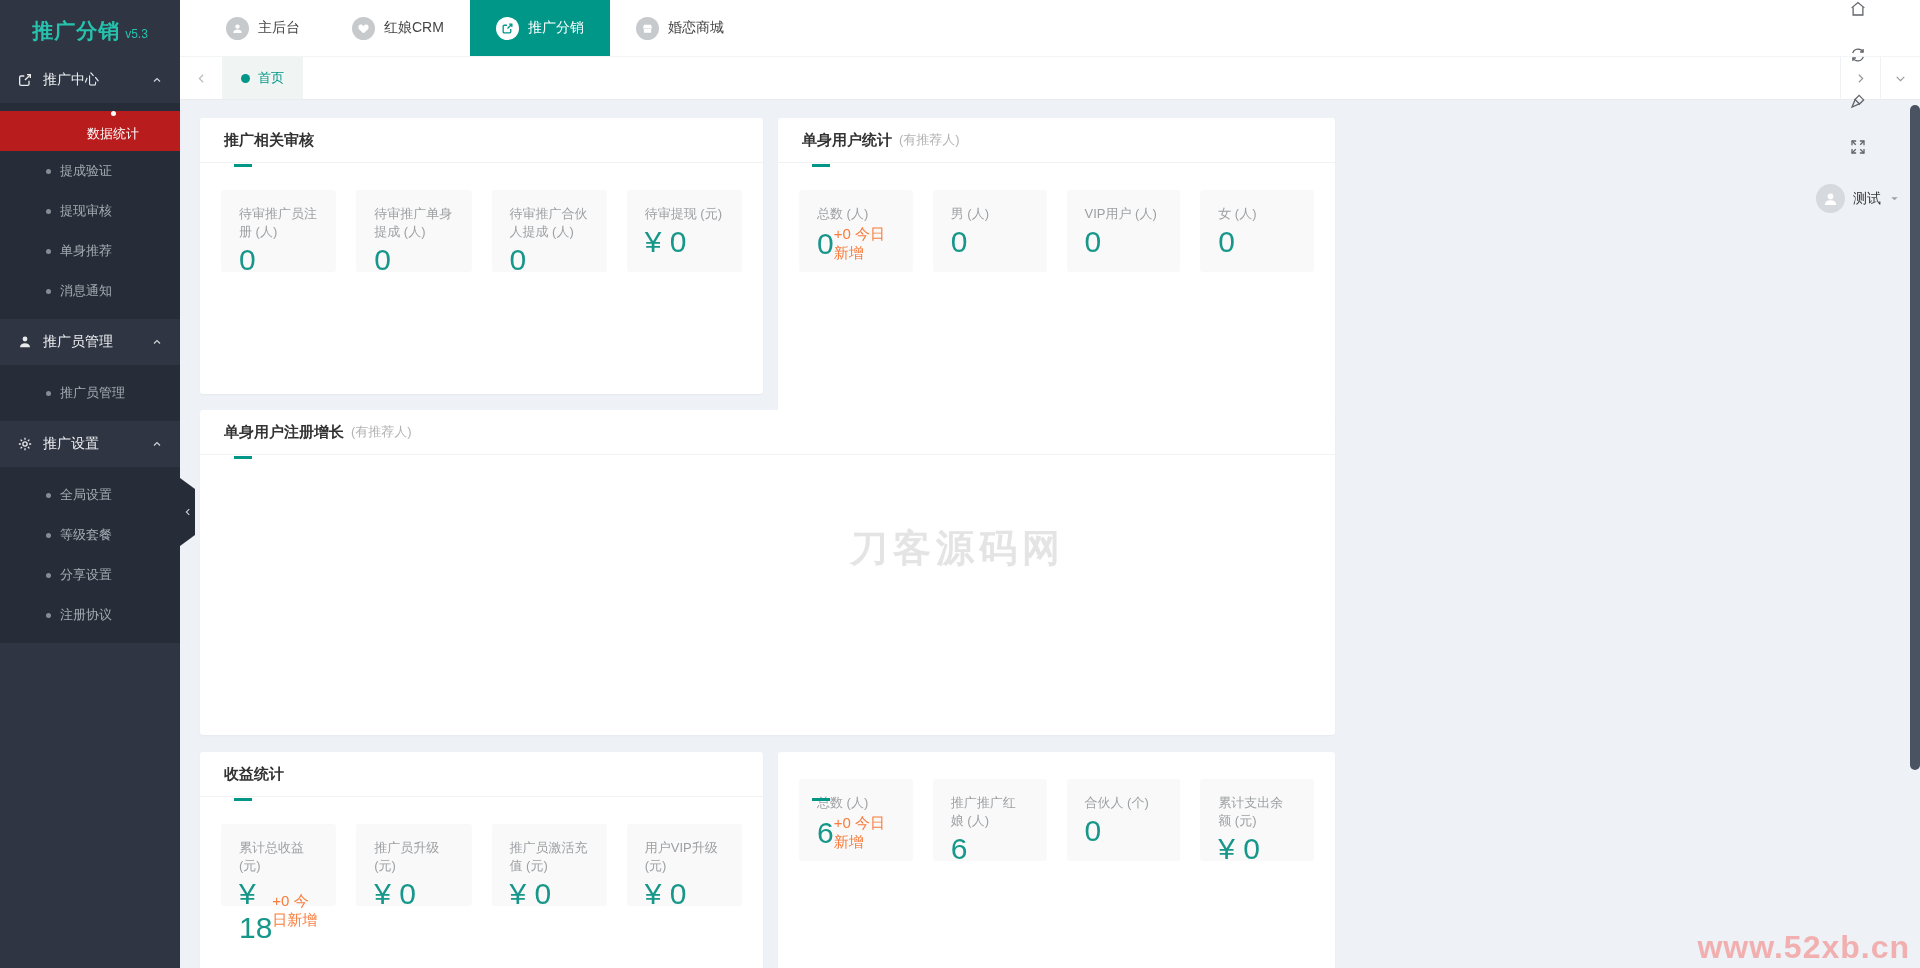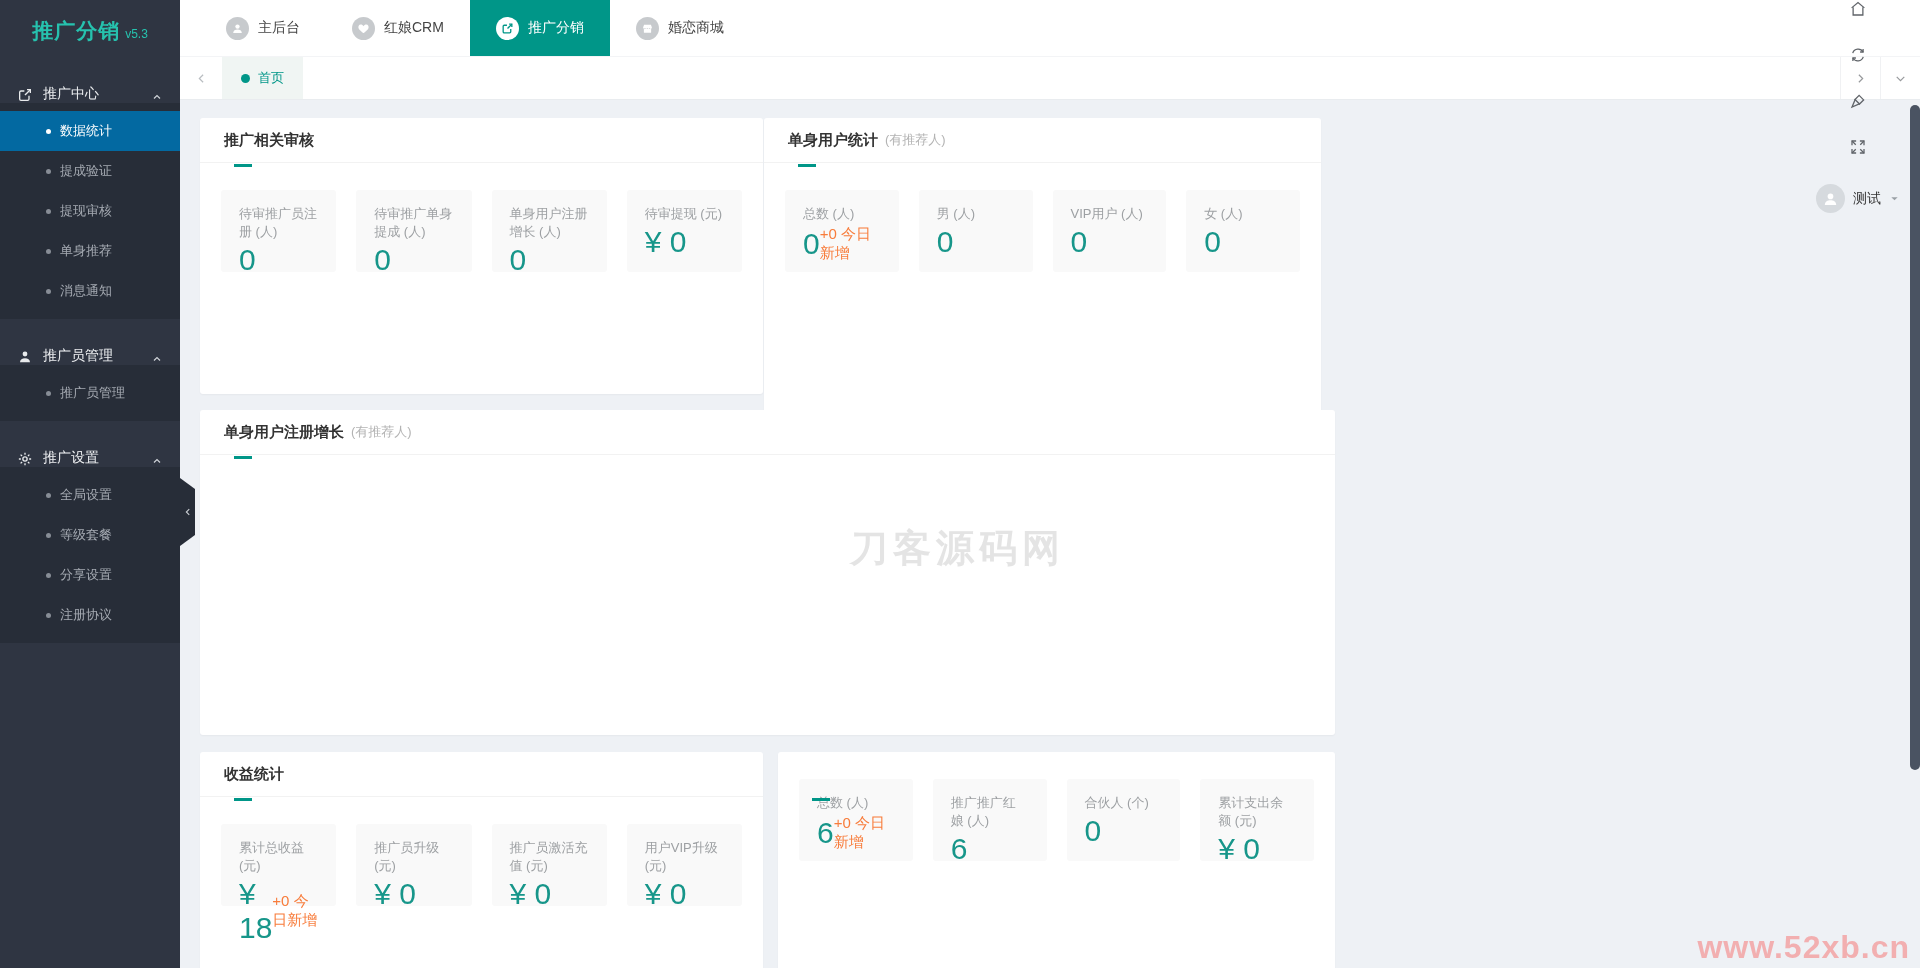--- a/index.html
+++ b/index.html
@@ -5,27 +5,27 @@
   * { margin:0; padding:0; box-sizing:border-box; }
   html,body { width:1920px; height:968px; overflow:hidden; }
   body { font-family:"Liberation Sans","DejaVu Sans",sans-serif; background:#eef1f5; position:relative; color:#333; }
   svg { display:block; }
 
   
   .sidebar { position:absolute; left:0; top:0; width:180px; height:968px; background:#2f3542; z-index:30; }
   .logo { height:57px; display:flex; align-items:baseline; justify-content:center; gap:5px; padding-top:17px; }
   .logo-name { color:#26c2ae; font-size:21px; font-weight:bold; letter-spacing:1px; }
   .logo-ver { color:#26c2ae; font-size:12px; }
-  .menu-section { height:46px; display:flex; align-items:flex-end; gap:10px; padding:0 17px; color:#eceef0; font-size:14px; cursor:pointer; }
+  .menu-section { height:46px; display:flex; align-items:center; gap:10px; padding:0 17px; color:#eceef0; font-size:14px; cursor:pointer; }
   .menu-section .sec-icon { color:#e8eaec; }
   .menu-section .caret { margin-left:auto; color:#cfd3d8; }
   .menu-sub { background:#272d38; padding:8px 0; }
   .menu-item { height:40px; display:flex; align-items:center; gap:9px; padding-left:46px; color:#a6abb3; font-size:13px; cursor:pointer; }
   .menu-item .bullet { width:5px; height:5px; border-radius:50%; background:#878d96; }
-  .menu-item.active { background:#0369a1; color:#fff; }
+  .menu-item.active { background:#b91c1c; color:#fff;flex-direction:column; }
   .menu-item.active .bullet { background:#fff; }
   .collapse-handle { position:absolute; left:180px; top:478px; width:15px; height:68px; background:#272d38;
      clip-path:polygon(0 0,100% 16%,100% 84%,0 100%); display:flex; align-items:center; justify-content:center;
      color:#cdd1d6; cursor:pointer; z-index:40; }
 
   
   .topbar { position:absolute; left:180px; top:0; width:1740px; height:57px; background:#fff;
      border-bottom:1px solid #f3f4f6; display:flex; align-items:stretch; z-index:20; }
   .nav-tabs { display:flex; margin-left:20px; }
   .nav-tab { display:flex; align-items:center; gap:9px; padding:0 26px; font-size:14px; color:#444; cursor:pointer; }
@@ -58,21 +58,21 @@
   .card-title { font-size:15px; color:#333; font-weight:bold; }
   .card-sub { font-size:13px; color:#b3b3b3; }
   .card-dash { position:absolute; left:34px; top:46px; width:18px; height:3px; background:#009688; }
   .card-body { padding:27px 21px 0; display:grid; grid-template-columns:1fr 1fr 1fr 1fr; gap:18px 20px; }
   .stat { background:#f9f9f9; border-radius:3px; height:82px; padding:15px 18px 0; }
   .stat-label { font-size:13px; color:#9da0a3; }
   .stat-line { display:flex; align-items:center; justify-content:space-between; margin-top:2px; }
   .stat-value { font-size:30px; color:#17968a; }
   .stat-extra { font-size:15px; color:#f87c3b; }
   #card-audit     { left:20px;  top:18px;  width:563px;  height:276px; }
-  #card-single    { left:584px; top:18px;  width:557px;  height:312px; }
+  #card-single    { left:598px; top:18px;  width:557px;  height:312px; }
   #card-chart     { left:20px;  top:310px; width:1135px; height:325px; }
   #card-revenue   { left:20px;  top:652px; width:563px;  height:300px; }
   #card-matchmaker{ left:598px; top:652px; width:557px;  height:300px; }
   .chart-body { position:relative; height:278px; }
   .chart-watermark { position:absolute; left:650px; top:68px; font-size:38px; font-weight:bold;
      color:#e4e4e4; letter-spacing:5px; white-space:nowrap; }
   .site-watermark { position:absolute; right:10px; bottom:2px; font-size:32px; font-weight:bold;
      color:rgba(243,134,134,0.62); letter-spacing:1px; }
 
   
@@ -317,21 +317,21 @@
             <span class="stat-value">0</span>
           </div>
       </div>
       <div class="stat">
         <div class="stat-label">待审推广单身提成 (人)</div>
         <div class="stat-line">
             <span class="stat-value">0</span>
           </div>
       </div>
       <div class="stat">
-        <div class="stat-label">单身用户注册增长 (人)</div>
+        <div class="stat-label">待审推广合伙人提成 (人)</div>
         <div class="stat-line">
             <span class="stat-value">0</span>
           </div>
       </div>
       <div class="stat">
         <div class="stat-label">待审提现 (元)</div>
         <div class="stat-line">
             <span class="stat-value">¥ 0</span>
           </div>
       </div>

